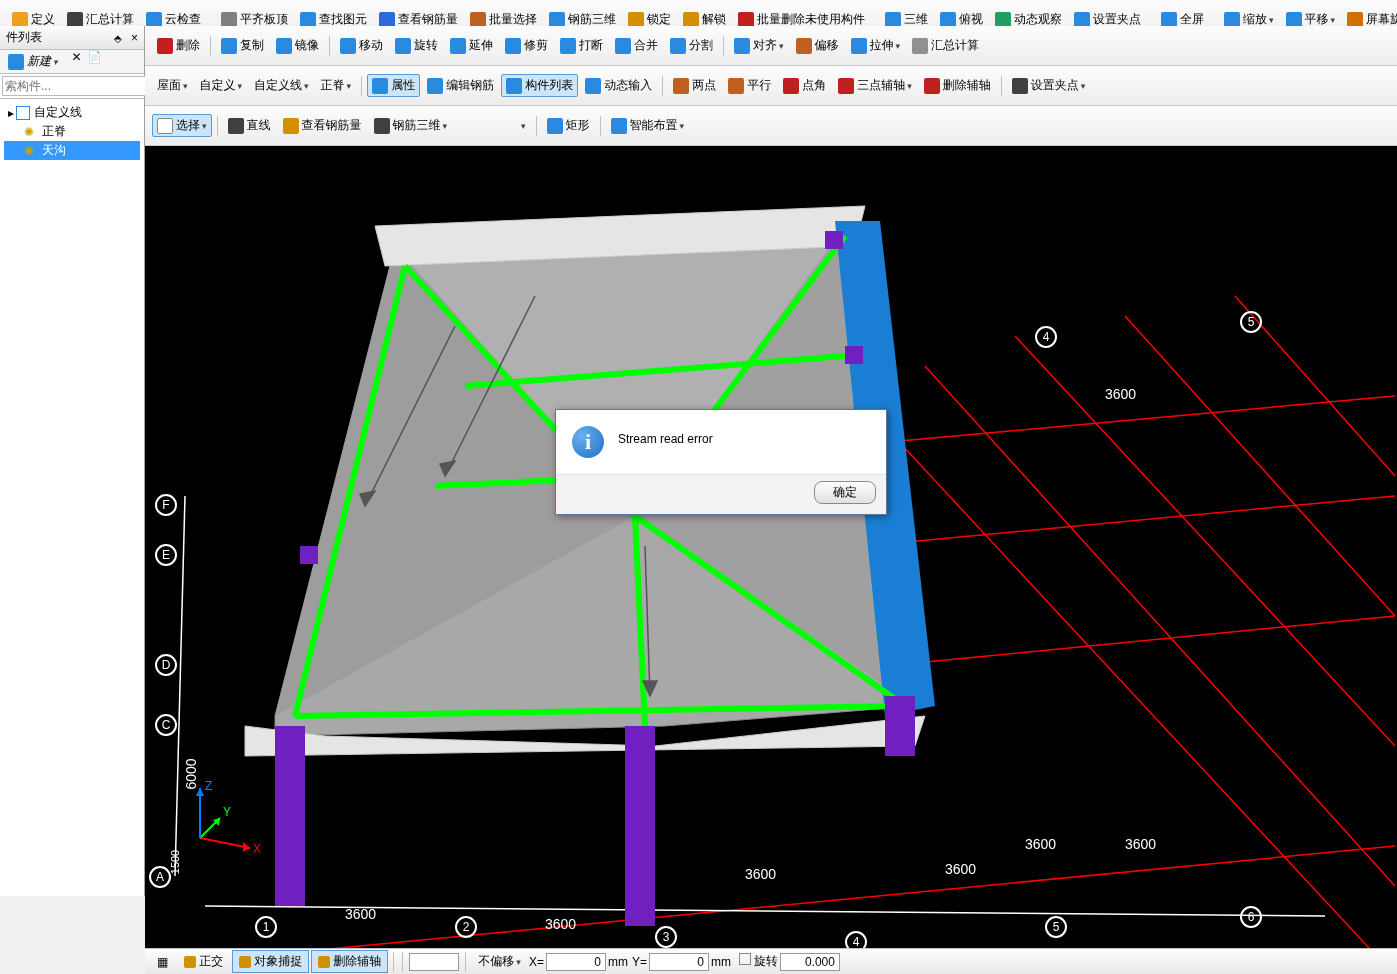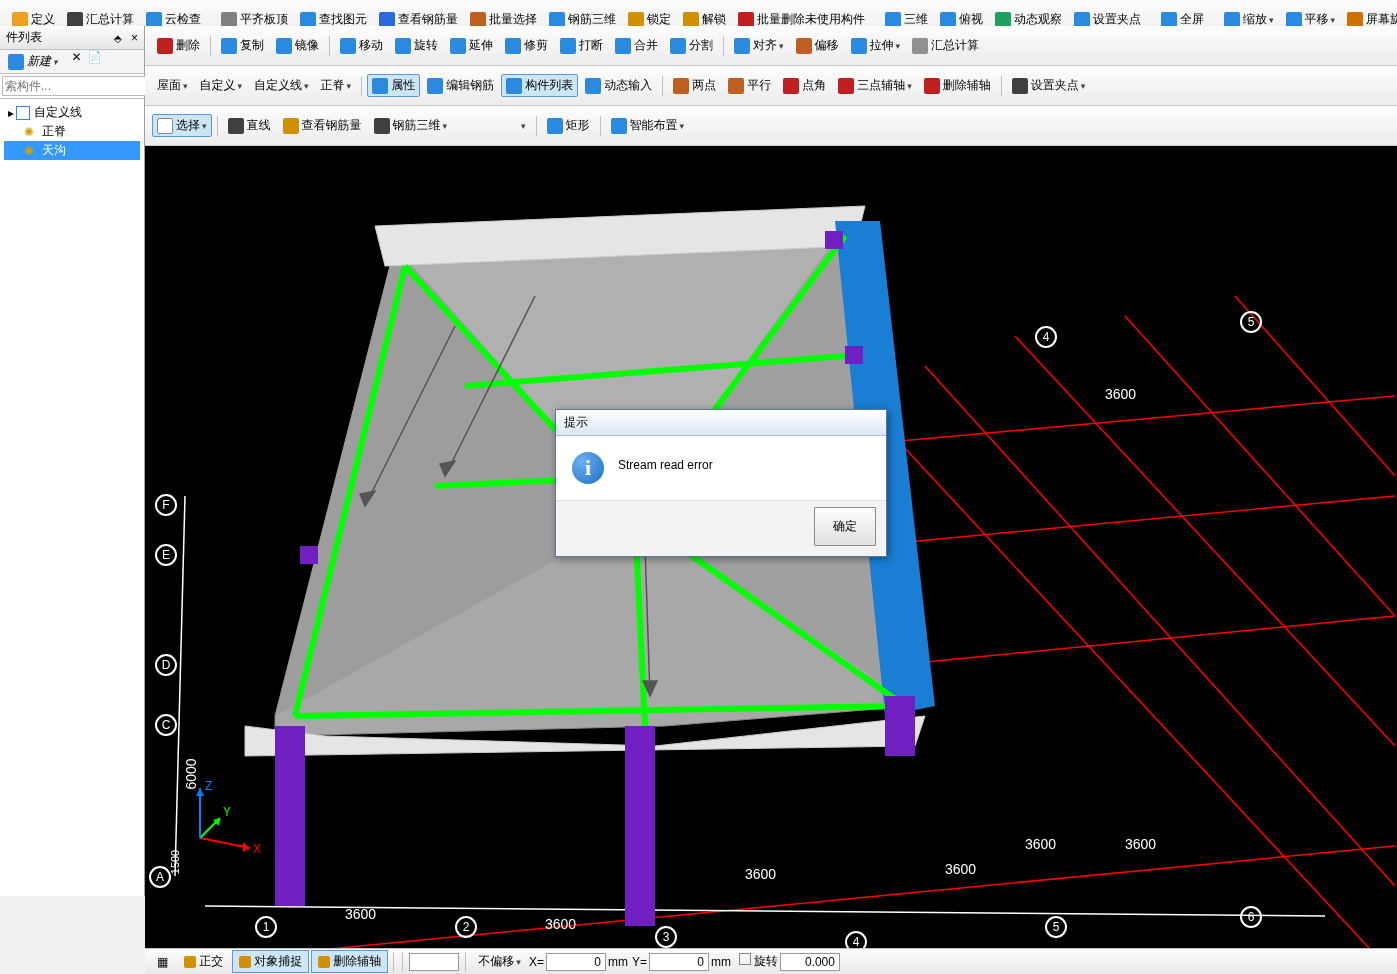--- a/index.html
+++ b/index.html
@@ -32,21 +32,21 @@
 .viewport { flex: 1; background: #000; position: relative; overflow: hidden; }
 .grid-circle { position: absolute; width: 22px; height: 22px; border: 2px solid #fff; border-radius: 50%; display: flex; align-items: center; justify-content: center; color: #fff; font-size: 13px; }
 .dim-label { position: absolute; color: #fff; font-size: 14px; }
 
 
 .dialog { position: absolute; width: 332px; background: #fff; border: 1px solid #5b7a99; box-shadow: 2px 2px 8px rgba(0,0,0,.4); }
 .dialog-title { background: linear-gradient(#fff,#dce6f2); padding: 4px 8px; font-size: 12px; border-bottom: 1px solid #b0c0d0; }
 .dialog-body { padding: 16px; display: flex; align-items: flex-start; min-height: 60px; }
 .info-icon { width: 32px; height: 32px; border-radius: 50%; background: radial-gradient(circle at 30% 30%, #6ab0f3, #1e6fc1); color: #fff; display: flex; align-items: center; justify-content: center; font-size: 22px; font-weight: bold; font-family: Georgia, serif; margin-right: 14px; }
 .dialog-footer { padding: 6px 10px 10px; text-align: right; border-top: 1px solid #e0e0e0; background: #f3f3f3; }
-.dialog-footer button { padding: 10px 18px; background: linear-gradient(#fdfdfd,#e1e1e1); border: 1px solid #8a8a8a; border-radius: 1px; cursor: pointer; }
+.dialog-footer button { padding: 2px 18px; background: linear-gradient(#fdfdfd,#e1e1e1); border: 1px solid #8a8a8a; border-radius: 8px; cursor: pointer; }
 
 
 .statusbar { height: 26px; background: linear-gradient(#fdfdfd,#e8e8e8); border-top: 1px solid #c0c0c0; display: flex; align-items: center; padding: 0 4px; white-space: nowrap; overflow: hidden; }
 .status-btn { padding: 2px 6px; border: 1px solid transparent; margin: 0 1px; display: inline-flex; align-items: center; cursor: pointer; }
 .status-btn.on { background: #cde6f7; border: 1px solid #5b9bd5; }
 .status-input { width: 60px; border: 1px solid #999; padding: 1px 4px; text-align: right; margin: 0 2px; }
 .chk { width: 12px; height: 12px; border: 1px solid #888; display: inline-block; margin-right: 3px; }
 
 .axis { position: absolute; left: 40px; bottom: 90px; }
 </style>
@@ -460,21 +460,20 @@
       <line x1="15" y1="60" x2="35" y2="40" stroke="#00ff00" stroke-width="2"></line>
         <polygon points="35,40 28,42 34,48" fill="#00ff00"></polygon>
       <line x1="15" y1="60" x2="15" y2="10" stroke="#0080ff" stroke-width="2"></line>
         <polygon points="15,10 11,18 19,18" fill="#0080ff"></polygon>
       <text x="68" y="75" fill="#ff0000" font-size="11">X</text>
       <text x="38" y="38" fill="#00ff00" font-size="11">Y</text>
       <text x="20" y="12" fill="#0080ff" font-size="11">Z</text>
     </svg>
 
     <div class="dialog" style="left:410px;top:263px">
-      <div class="dialog-title">提示</div>
       <div class="dialog-body">
         <div class="info-icon">i</div>
         <div style="padding-top:6px">Stream read error</div>
       </div>
       <div class="dialog-footer">
         <button>确定</button>
       </div>
     </div>
   </div>
 

